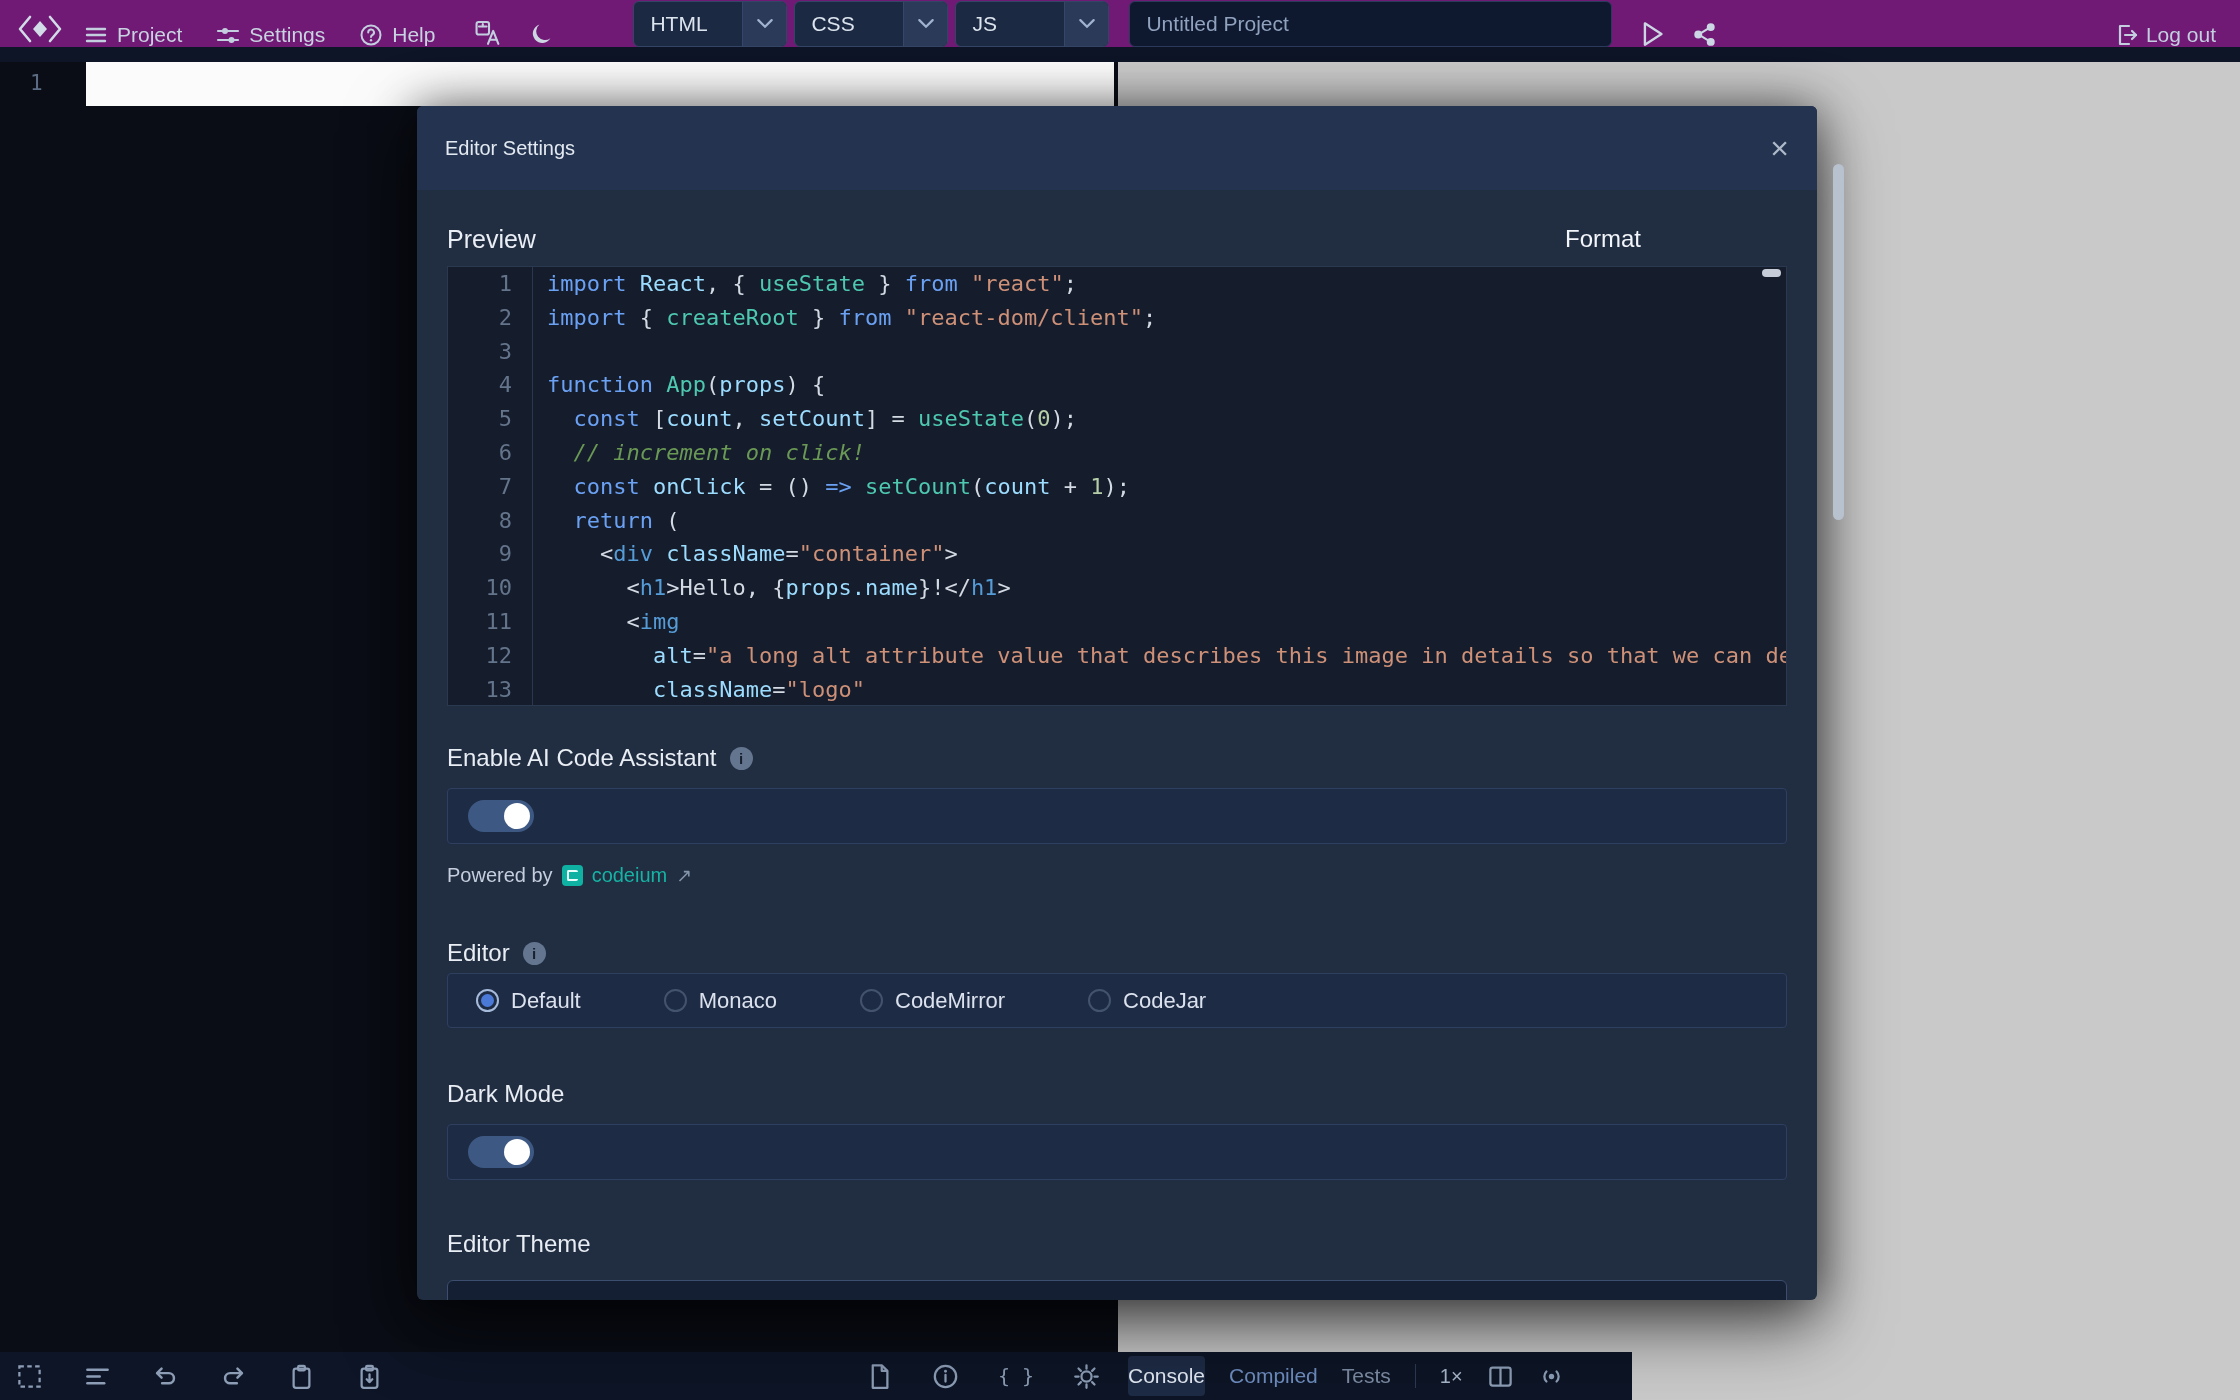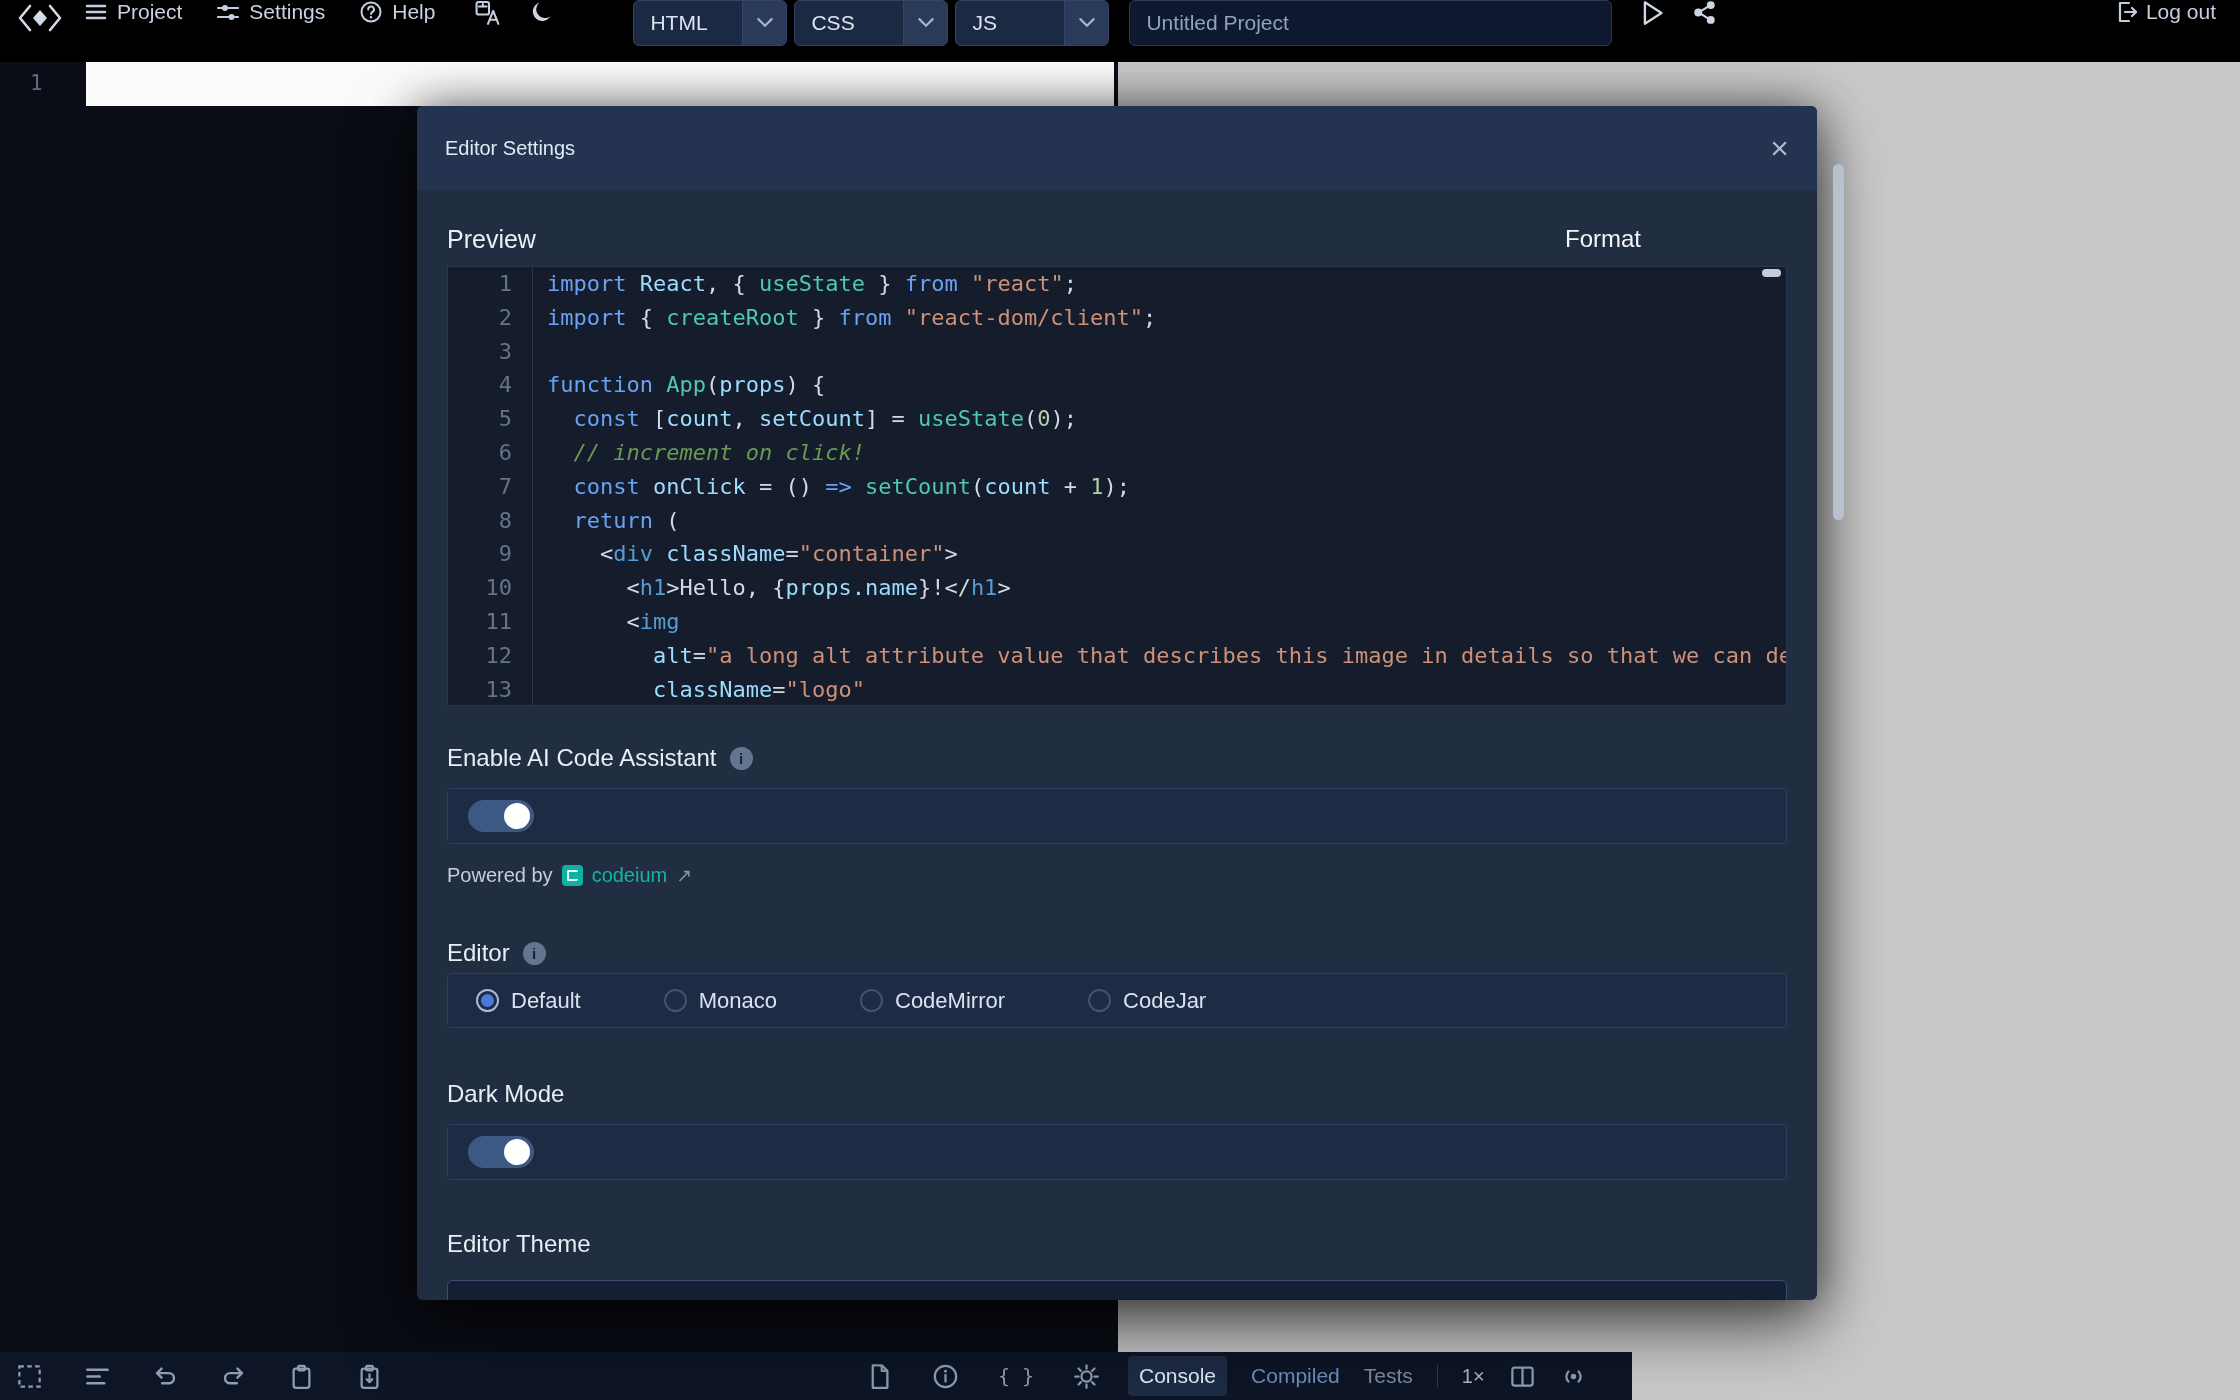--- a/index.html
+++ b/index.html
@@ -8,22 +8,22 @@
   .stage { position:relative; width:2240px; height:1400px; }
 
   
   .left-bg { position:absolute; left:0; top:62px; width:1118px; height:1290px; background:#0a0d15; }
   .editor-strip { position:absolute; left:86px; top:0; width:1028px; height:44px; background:#fbfbfb; }
   .gutter-num { position:absolute; left:30px; top:9px; font-family:"DejaVu Sans Mono",monospace;
                 font-size:21px; color:#5c6b84; }
   .preview-bg { position:absolute; left:1118px; top:62px; width:1122px; height:1338px; background:#c9c9c9; }
 
   
-  .topbar { position:absolute; left:0; top:0; width:2240px; height:62px; background:#000000;
-            display:flex; align-items:flex-start; color:#c8d2e0; font-size:21px; z-index:5; }
+  .topbar { position:absolute; left:0; top:0; width:2240px; height:47px; background:#701a75;
+            display:flex; align-items:flex-end; color:#c8d2e0; font-size:21px; z-index:5; }
   .topbar svg { display:block; }
   .logo { margin:0 18px 0 14px; cursor:pointer; }
   .tb-item { display:flex; align-items:center; gap:9px; margin-right:34px; cursor:pointer; white-space:nowrap; }
   .tb-item.last { margin-right:40px; }
   .tb-ic { margin-right:26px; cursor:pointer; display:flex; align-items:center; }
   .panes { display:flex; gap:7px; margin-left:54px; }
   .pane-btn { width:154px; height:46px; background:#1c2942; border:1px solid #344464; border-radius:6px;
               display:flex; align-items:stretch; overflow:hidden; cursor:pointer; }
   .pane-label { flex:1; display:flex; align-items:center; padding-left:16px; color:#dce4ef; font-size:21px; }
   .pane-caret { width:44px; background:#2b3a58; border-left:1px solid #35466b; display:flex;
@@ -37,21 +37,21 @@
 
   
   .bottombar { position:absolute; left:0; top:1352px; width:1632px; height:48px; background:#0d1526; z-index:5; }
   .bb-left { position:absolute; left:16px; top:0; height:48px; display:flex; align-items:center; gap:41px; }
   .bb-center { position:absolute; left:866px; top:0; height:48px; display:flex; align-items:center; gap:39px; }
   .bb-right { position:absolute; left:1128px; top:0; height:48px; display:flex; align-items:center; gap:24px; }
   .bb-icon { cursor:pointer; display:flex; align-items:center; color:#8c9db5; }
   .braces-ic { font-family:"DejaVu Sans Mono",monospace; font-size:20px; color:#8c9db5; }
   .tab { font-size:21px; color:#7c8ba3; cursor:pointer; white-space:nowrap; }
   .tab.compiled { color:#6d8cbe; }
-  .tab.active { background:#1d2b45; border-radius:4px; padding:8px 11px; color:#e2e9f3; }
+  .tab.active { background:#1d2b45; border-radius:4px; padding:8px 0; color:#e2e9f3; }
   .bb-divider { width:1px; height:24px; background:#2b3a55; }
   .zoom { font-size:20px; color:#a8b6ca; cursor:pointer; }
 
   
   .modal { position:absolute; left:417px; top:106px; width:1400px; height:1194px; background:#212d41;
            border-radius:6px; overflow:hidden; z-index:10;
            box-shadow:0 25px 70px rgba(0,0,0,.6), 0 0 45px rgba(0,0,0,.45); }
   .m-head { height:84px; background:#243450; display:flex; align-items:center; padding:0 28px; }
   .m-title { font-size:20px; color:#e3e9f1; }
   .close-btn { margin-left:auto; font-size:32px; color:#aeb9c9; cursor:pointer; line-height:1; }

